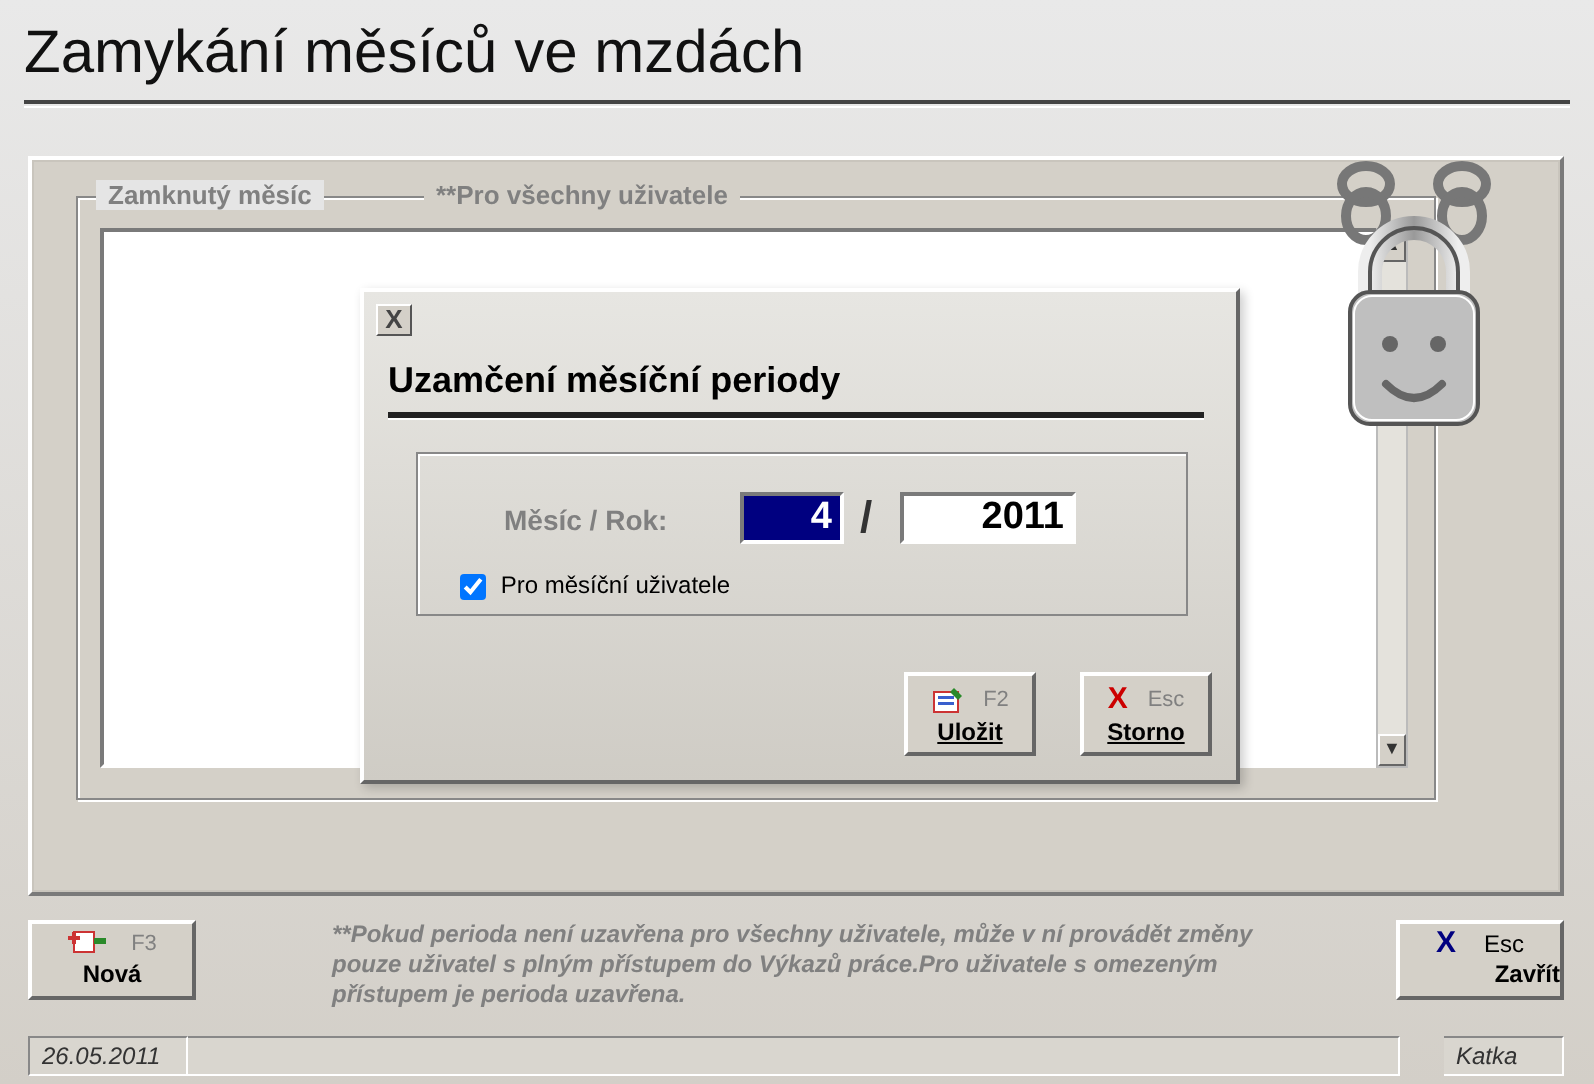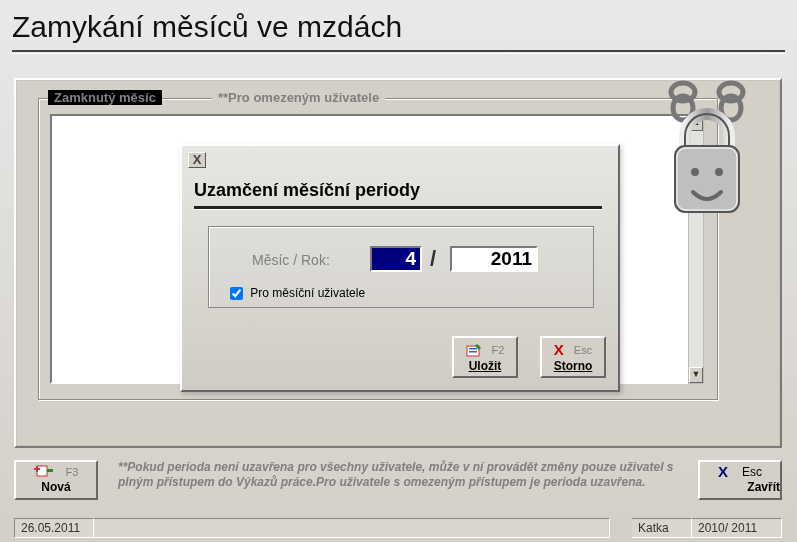--- a/index.html
+++ b/index.html
@@ -48,21 +48,21 @@
     left:22px; top:10px;
     width:680px; height:310px;
   }
   .group-border {
     position:absolute; left:0; top:8px; right:0; bottom:0;
     border:1px solid #888;
     box-shadow: 1px 1px 0 #fff inset, 1px 1px 0 #fff;
   }
   .group-caption {
     position:absolute; left:10px; top:0;
-    background:#000000; padding:0 6px;
+    background:#e5e5e5; padding:0 6px;
     color:#808080; font-size:13px; font-weight:bold;
     font-family: Arial, sans-serif;
   }
   .group-caption2 {
     position:absolute; left:174px; top:0;
     background:#d4d0c8; padding:0 6px;
     color:#808080; font-size:13px; font-weight:bold;
     font-family: Arial, sans-serif;
   }
 
@@ -127,21 +127,21 @@
     border-top:3px solid #222;
     border-bottom:1px solid #fff;
   }
   .dlg-inner {
     position:absolute; left:26px; top:80px; width:386px; height:82px;
     border:1px solid #888;
     box-shadow: inset 1px 1px 0 #fff;
   }
   .lbl-mr {
     position:absolute; left:70px; top:106px;
-    color:#808080; font-size:14px; font-weight:normal;
+    color:#808080; font-size:14px; font-weight:bold;
     font-family: Arial;
   }
   .month-in, .year-in {
     position:absolute; top:100px; height:26px;
     border:2px solid; border-color:#7a7a7a #fff #fff #7a7a7a;
     font-size:19px; font-weight:bold; text-align:right;
     font-family: Arial;
     padding:0 4px;
   }
   .month-in { left:188px; width:52px; background:#000080; color:#fff; }
@@ -163,21 +163,21 @@
   }
   .btn3d .row1 { display:flex; align-items:center; justify-content:center; gap:10px; height:16px;}
   .btn3d .hot { color:#808080; font-size:11px; }
   .btn3d .cap { font-weight:bold; font-size:12px; color:#000; margin-top:1px;text-decoration:underline;}
   .ico-save { width:16px; height:14px; }
   .ico-x { color:#cc0000; font-weight:bold; font-size:15px; line-height:14px; }
 
   
   .bottom-bar {
     position:absolute; left:14px; top:456px; width:768px; height:56px;
-    display:flex; align-items:flex-start;
+    display:flex; align-items:flex-start;gap:48px;
   }
   .bb-left { display:flex; gap:8px; padding:4px 0 0 0;}
   .btn-big {
     background:#d4d0c8; border:2px solid; border-color:#fff #666 #666 #fff;
     width:84px; height:40px; text-align:center; cursor:pointer;
     font-family: Tahoma, Arial; position:relative;
   }
   .btn-big .toprow { display:flex; align-items:center; justify-content:center; gap:12px; height:18px; padding-top:2px;}
   .btn-big .cap { font-weight:bold; font-size:12px; color:#000; }
   .btn-big .hot { color:#808080; font-size:11px; }
@@ -198,21 +198,21 @@
   .btn-close .toprow { display:flex; align-items:center; justify-content:center; gap:14px; height:18px; padding-top:2px;}
   .btn-close .cap { font-weight:bold; font-size:12px;text-align:right; }
 
   
   .status {
     position:absolute; left:14px; bottom:4px; width:768px; height:20px;
     display:flex; font-size:12px; color:#333;
   }
   .status .cell {
     border:1px solid; border-color:#888 #fff #fff #888;
-    background:#d9d6cf; padding:2px 6px; height:20px;
+    background:#d9d6cf; padding:2px 6px; height:20px;font-style:italic;
   }
   .status .c1 { width:80px; }
   .status .cfill { flex:1; border-left:none;}
   .status .c2 { width:60px; border-left:none;margin-left:22px;}
   .status .c3 { width:90px; border-left:none;}
 
 </style>
 </head>
 <body>
 
@@ -220,21 +220,21 @@
 
   <div class="title-bar">
     <span class="title-text">Zamykání měsíců ve mzdách</span>
   </div>
   <div class="title-underline"></div>
 
   <div class="main-panel">
     <div class="group-box">
       <div class="group-border"></div>
       <div class="group-caption">Zamknutý měsíc</div>
-      <div class="group-caption2">**Pro omezeným uživatele</div>
+      <div class="group-caption2">**Pro všechny uživatele</div>
       <div class="list-white"></div>
       <div class="vscroll">
         <div class="thumb-top">▲</div>
         <div class="thumb-bot">▼</div>
       </div>
     </div>
   </div>
 
   <div class="padlock">
     <svg viewBox="0 0 100 150" width="100" height="150">
@@ -328,16 +328,15 @@
         <span class="hot">Esc</span>
       </div>
       <div class="cap">Zavřít</div>
     </div>
   </div>
 
   <div class="status">
     <div class="cell c1">26.05.2011</div>
     <div class="cell cfill"></div>
     <div class="cell c2">Katka</div>
-    <div class="cell c3">2010/ 2011</div>
   </div>
 
 </div>
 
 </body></html>

